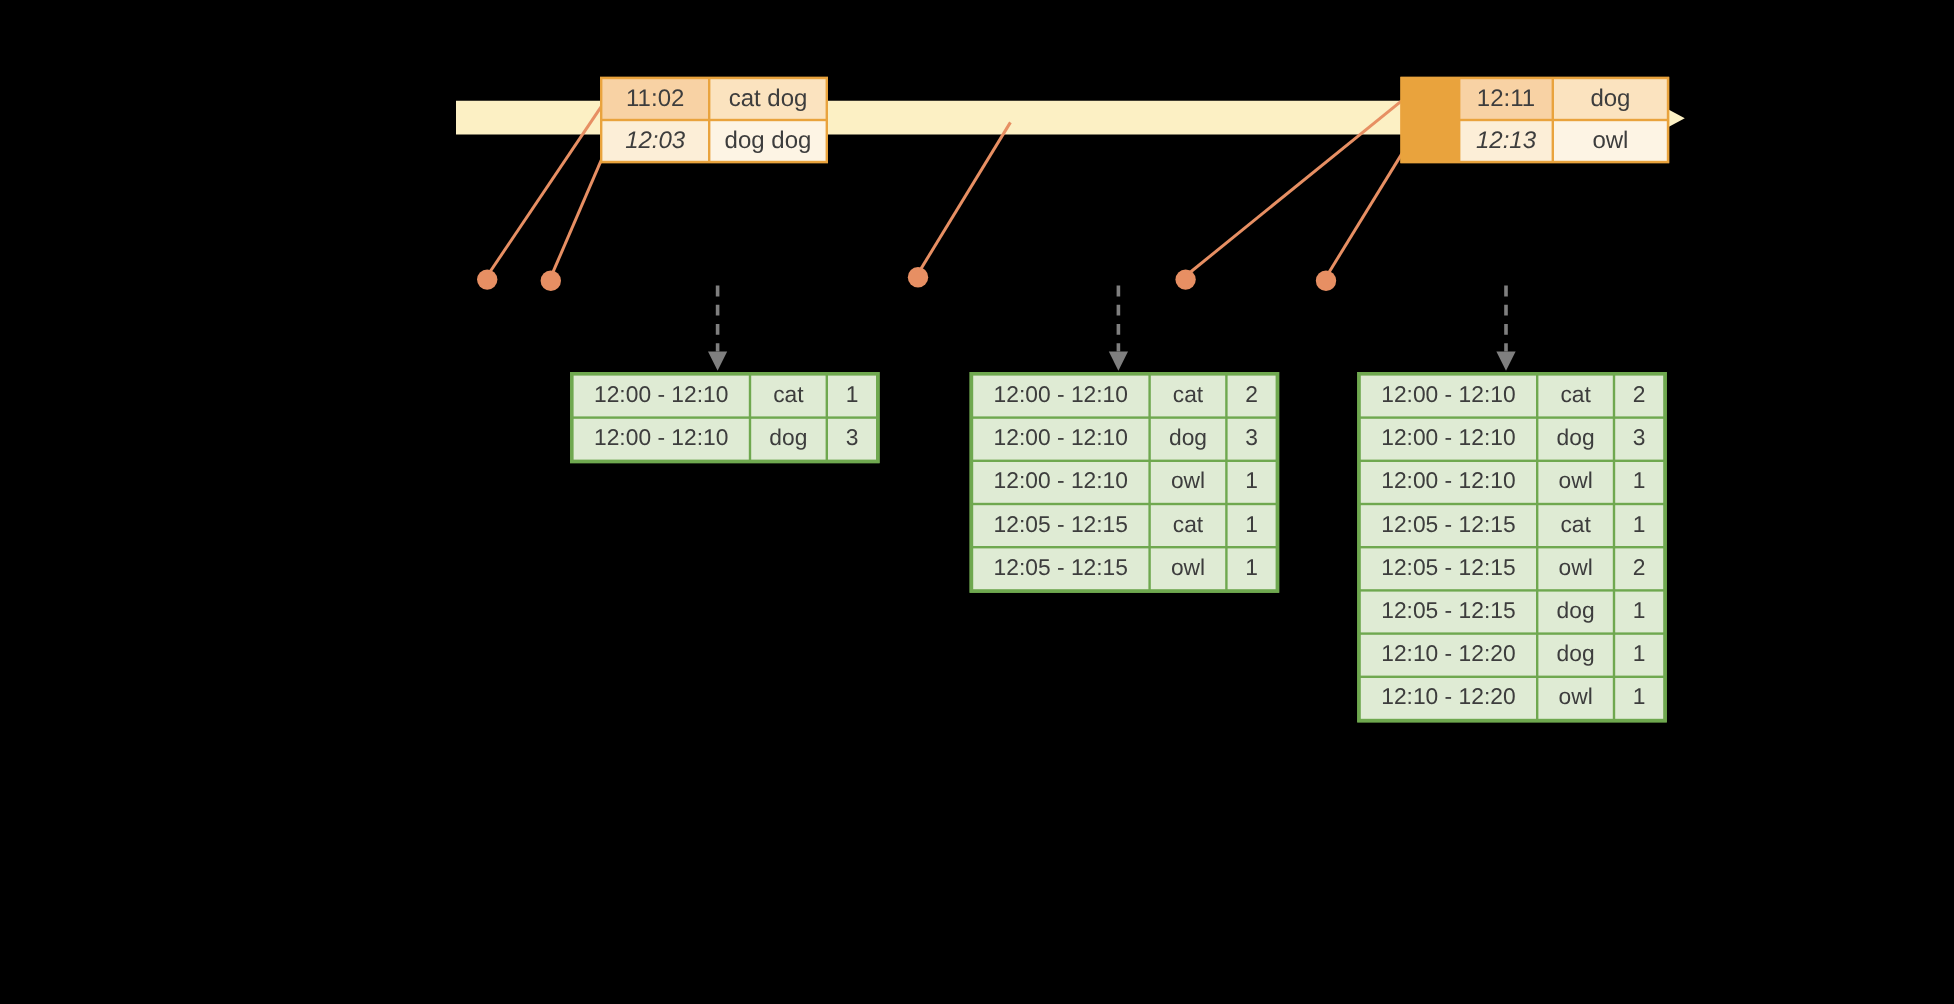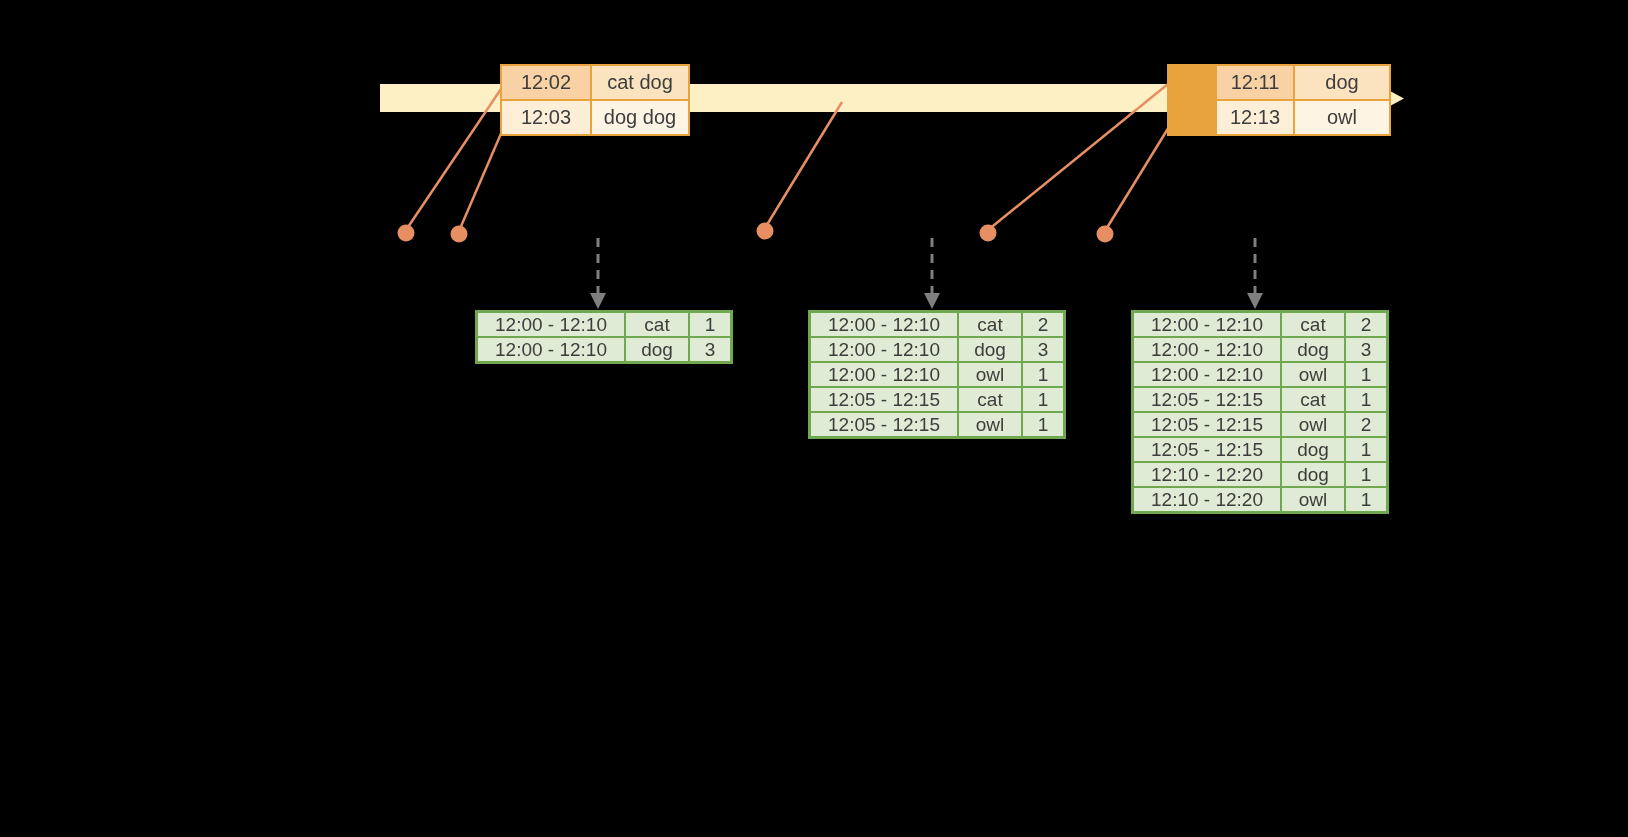--- a/index.html
+++ b/index.html
@@ -28,31 +28,31 @@
   .event-table{
     background:var(--event_border);
     border:2px solid var(--event_border);
     gap:2px;
   }
   .evt-wide{grid-template-columns:88px 96px;}
   .evt-narrow{grid-template-columns:76px 94px;}
   .event-table .cell{height:33px;font-size:20px;}
   .event-table .odd.c0{background:var(--event_time_dark);}
   .event-table .odd.c1{background:var(--event_word_dark);}
-  .event-table .even.c0{background:var(--event_time_light);}
+  .event-table .even.c0{background:var(--event_time_light);font-style:italic;}
   .event-table .even.c1{background:var(--event_word_light);}
 
   
   .result-table{
     background:var(--result_border);
     border:3px solid var(--result_border);
     gap:2px;
     grid-template-columns:146px 62px 40px;
   }
-  .result-table .cell{height:23px;background:var(--result_cell);}
+  .result-table .cell{height:34px;background:var(--result_cell);}
 
   
   #evt1{left:500px;top:64px;}
   #evt2{left:836px;top:83px;}
   #evt3{left:1167px;top:64px;padding-left:48px;}
   #res1{left:475px;top:310px;}
   #res2{left:808px;top:310px;}
   #res3{left:1131px;top:310px;}
 </style>
 </head>
@@ -84,21 +84,21 @@
       <line class="dash-line" x1="932" y1="238" x2="932" y2="293"></line>
       <polygon class="dash-head" points="924,293 940,293 932,309"></polygon>
     </g>
     <g>
       <line class="dash-line" x1="1255" y1="238" x2="1255" y2="293"></line>
       <polygon class="dash-head" points="1247,293 1263,293 1255,309"></polygon>
     </g>
   </svg>
 
   <div id="evt1" class="grid-table event-table evt-wide">
-      <div class="cell c0 odd">12:02</div>
+      <div class="cell c0 odd">11:02</div>
       <div class="cell c1 odd">cat dog</div>
       <div class="cell c0 even">12:03</div>
       <div class="cell c1 even">dog dog</div>
     </div>
 
 
   <div id="evt3" class="grid-table event-table evt-narrow">
       <div class="cell c0 odd">12:11</div>
       <div class="cell c1 odd">dog</div>
       <div class="cell c0 even">12:13</div>

